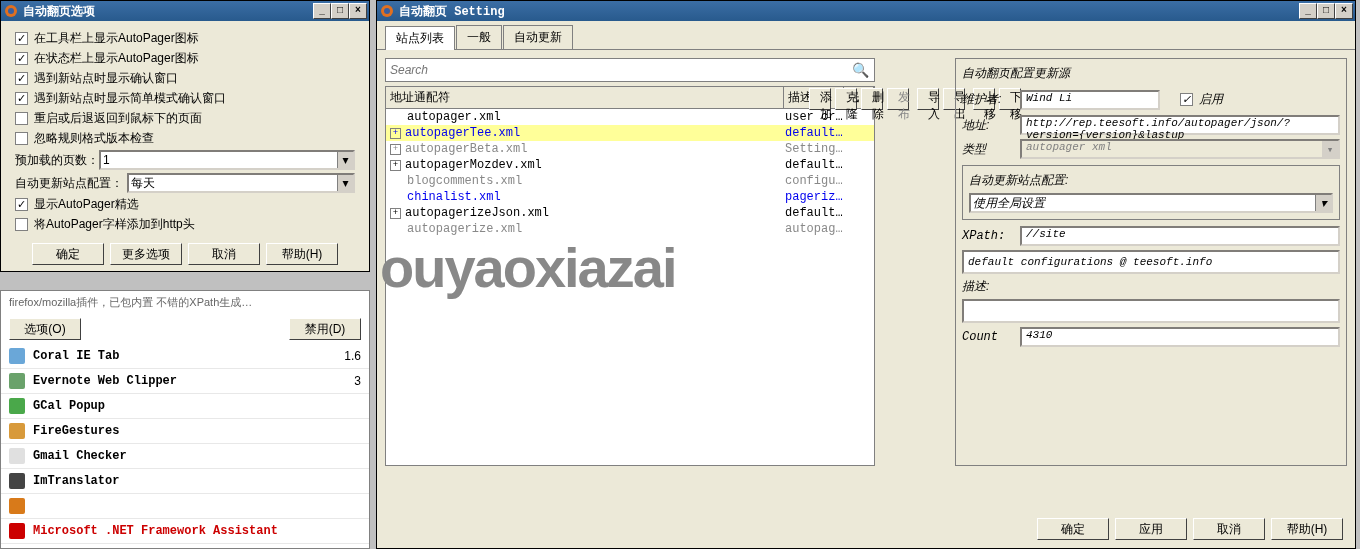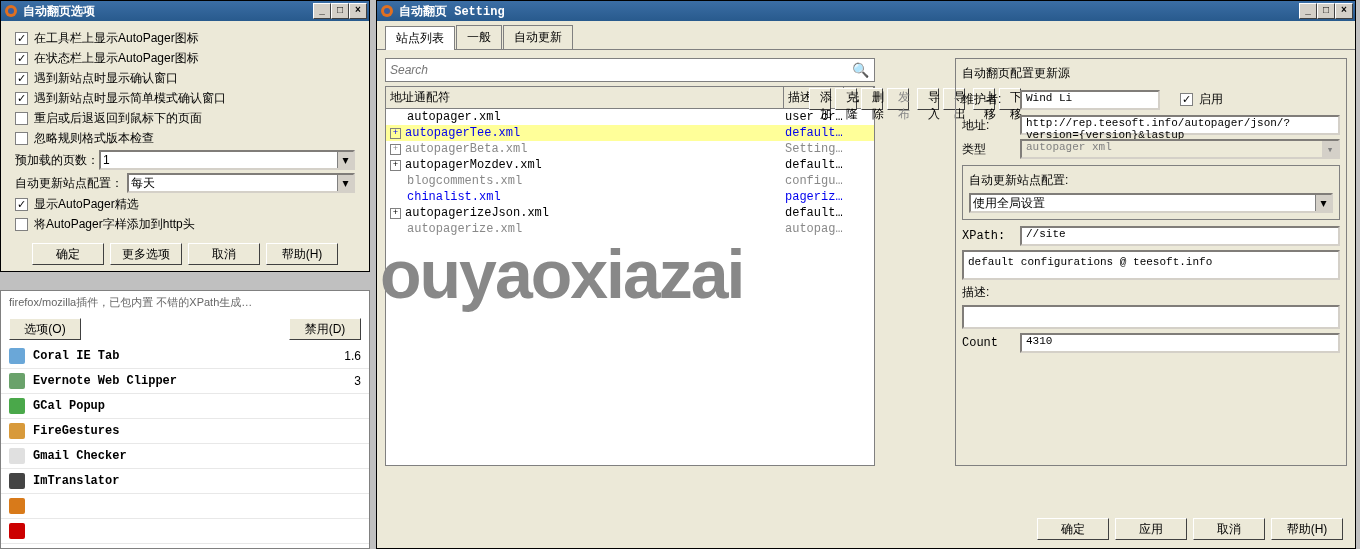--- a/index.html
+++ b/index.html
@@ -81,30 +81,30 @@
 .tr{display:flex;padding:1px 4px;font-family:"Courier New",monospace;}
 .tr .td1{flex:1;display:flex;align-items:center;gap:2px;}
 .tr .td2{width:85px;overflow:hidden;text-overflow:ellipsis;white-space:nowrap;}
 .tr.selected{background:#ffff99;}
 .link{color:#0000ee;}
 .gray{color:#888;}
 .expander{width:11px;height:11px;border:1px solid #808080;display:inline-flex;align-items:center;justify-content:center;font-size:9px;line-height:9px;margin-right:2px;}
 .btn-col{display:flex;flex-direction:row;gap:4px;width:68px;padding-top:30px;justify-content:center;}
 .btn-col .btn{min-width:0;width:100%;}
 .btn-col .gap{height:20px;}
-.right-col{flex:1;border:1px solid #808080;padding:6px;}
+.right-col{flex:1;border:1px solid #808080;padding:6px;font-style:italic;}
 .group-title{margin-bottom:6px;}
 .form-row{display:flex;align-items:center;margin:4px 0;gap:8px;}
 .form-row .lbl{width:50px;}
 .textin{flex:1;background:#fff;border:2px inset #d4d0c8;height:20px;padding:0 4px;font-family:"Courier New",monospace;font-size:11px;}
 .textin.ro{background:#ece9d8;color:#808080;}
 .subgroup{border:1px solid #808080;padding:6px;margin:6px 0;}
-.textarea{width:100%;height:30px;background:#fff;border:2px inset #d4d0c8;padding:4px;font-family:"Courier New",monospace;font-size:11px;margin-top:2px;}
+.textarea{width:100%;height:24px;background:#fff;border:2px inset #d4d0c8;padding:4px;font-family:"Courier New",monospace;font-size:11px;margin-top:2px;}
 .bottom-btns{position:absolute;bottom:8px;right:12px;display:flex;gap:6px;}
-.watermark{position:absolute;left:380px;top:235px;font-size:68px;font-weight:bold;color:#888;font-family:Arial,sans-serif;pointer-events:none;z-index:100;letter-spacing:-2px;}
+.watermark{position:absolute;left:380px;top:235px;font-size:56px;font-weight:bold;color:#888;font-family:Arial,sans-serif;pointer-events:none;z-index:100;letter-spacing:-2px;}
 .bg-strip{position:absolute;left:0;top:290px;width:370px;height:259px;background:#fff;border:1px solid #808080;z-index:0;}
 </style>
 </head>
 <body>
 
 <div class="bg-strip">
   <div style="padding:4px 8px;color:#666;font-size:11px;">firefox/mozilla插件，已包内置  不错的XPath生成…</div>
   <div style="display:flex;justify-content:space-between;padding:4px 8px;">
     <button class="btn">选项(O)</button>
     <button class="btn">禁用(D)</button>
@@ -139,20 +139,21 @@
         <span class="addon-icon" style="background:#444;border-radius:2px;"></span>
         <span class="addon-name ">ImTranslator</span>
         <span></span>
       </div>
       <div class="addon-row">
         <span class="addon-icon" style="background:#d87a1a;border-radius:2px;"></span>
         <span></span>
       </div>
       <div class="addon-row">
         <span class="addon-icon" style="background:#cc0000;border-radius:2px;"></span>
+        <span class="addon-name danger">Microsoft .NET Framework Assistant</span>
         <span></span>
       </div>
     </div>
 </div>
 
 <div class="win" style="left:0;top:0;width:370px;z-index:5;">
   <div class="titlebar">
     <span class="icon">
       <svg width="14" height="14" viewBox="0 0 14 14">
           <circle cx="7" cy="7" r="6" fill="#e07020"></circle>

